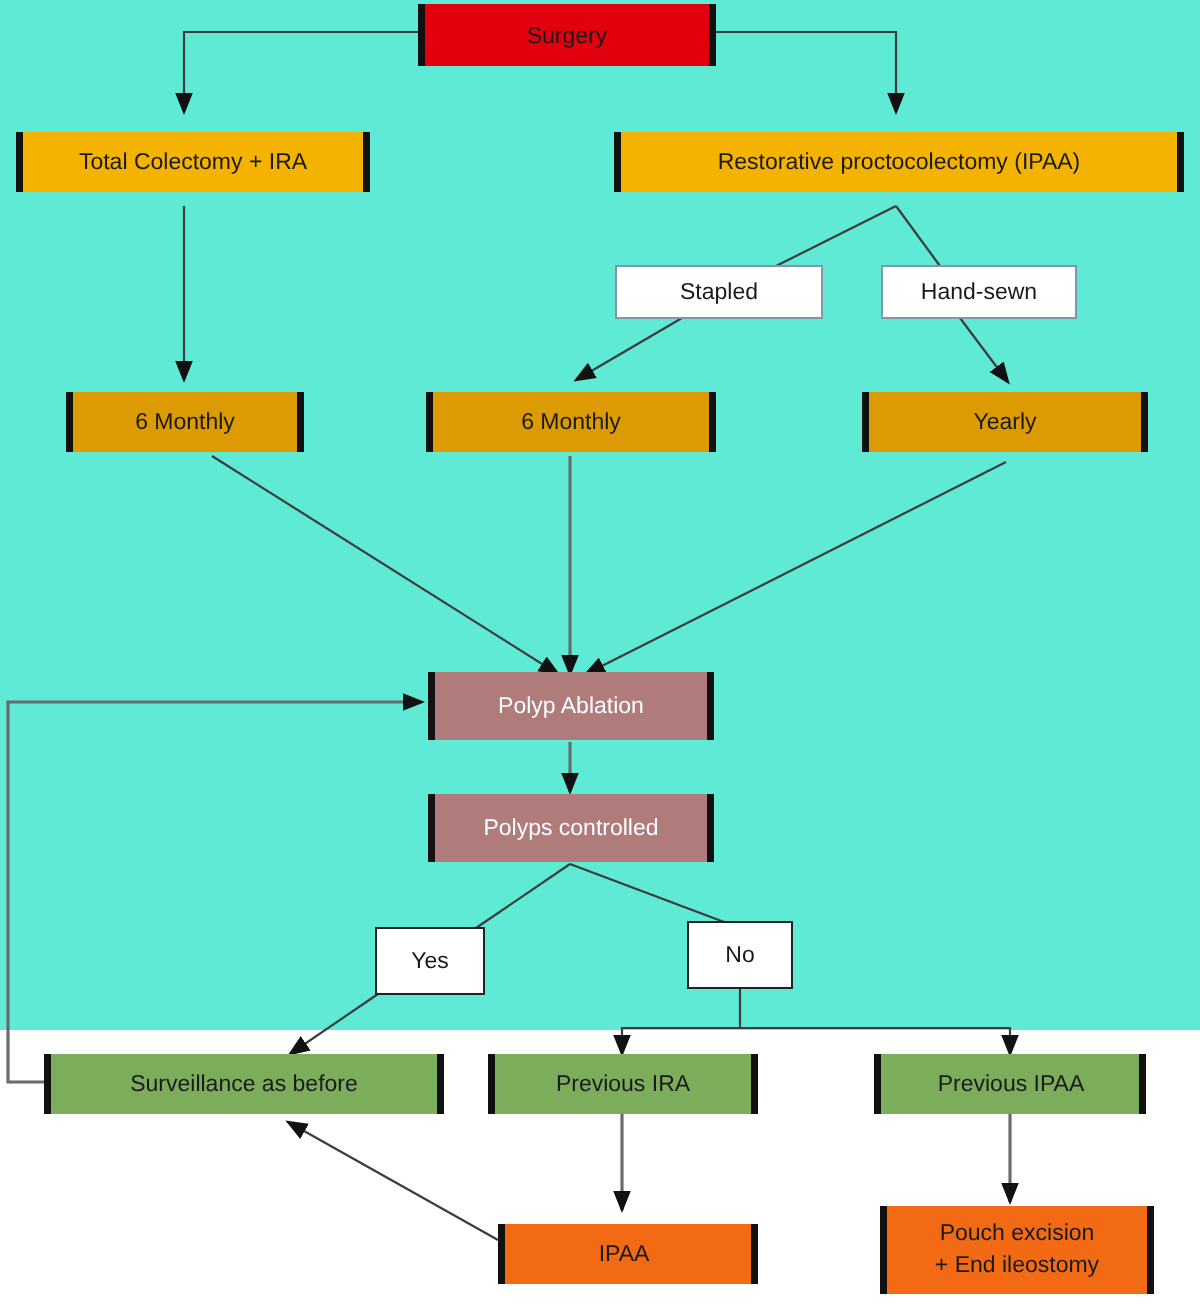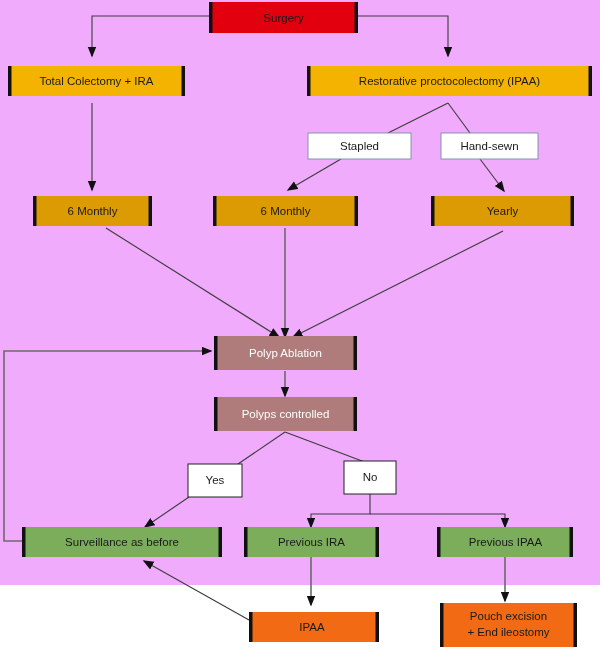--- a/index.html
+++ b/index.html
@@ -10,22 +10,22 @@
   }
   body {
     width: 600px;
     height: 653px;
     font-family: "Liberation Sans", sans-serif;
     overflow: hidden;
   }
   #chart-root {
     position: relative;
     width: 600px;
-    height: 585px;
-    background: #f0abfc;
+    height: 515px;
+    background: #5eead4;
   }
   svg.flow {
     position: absolute;
     top: 0;
     left: 0;
     width: 600px;
     height: 653px;
   }
   .node-label {
     font-family: "Liberation Sans", sans-serif;

